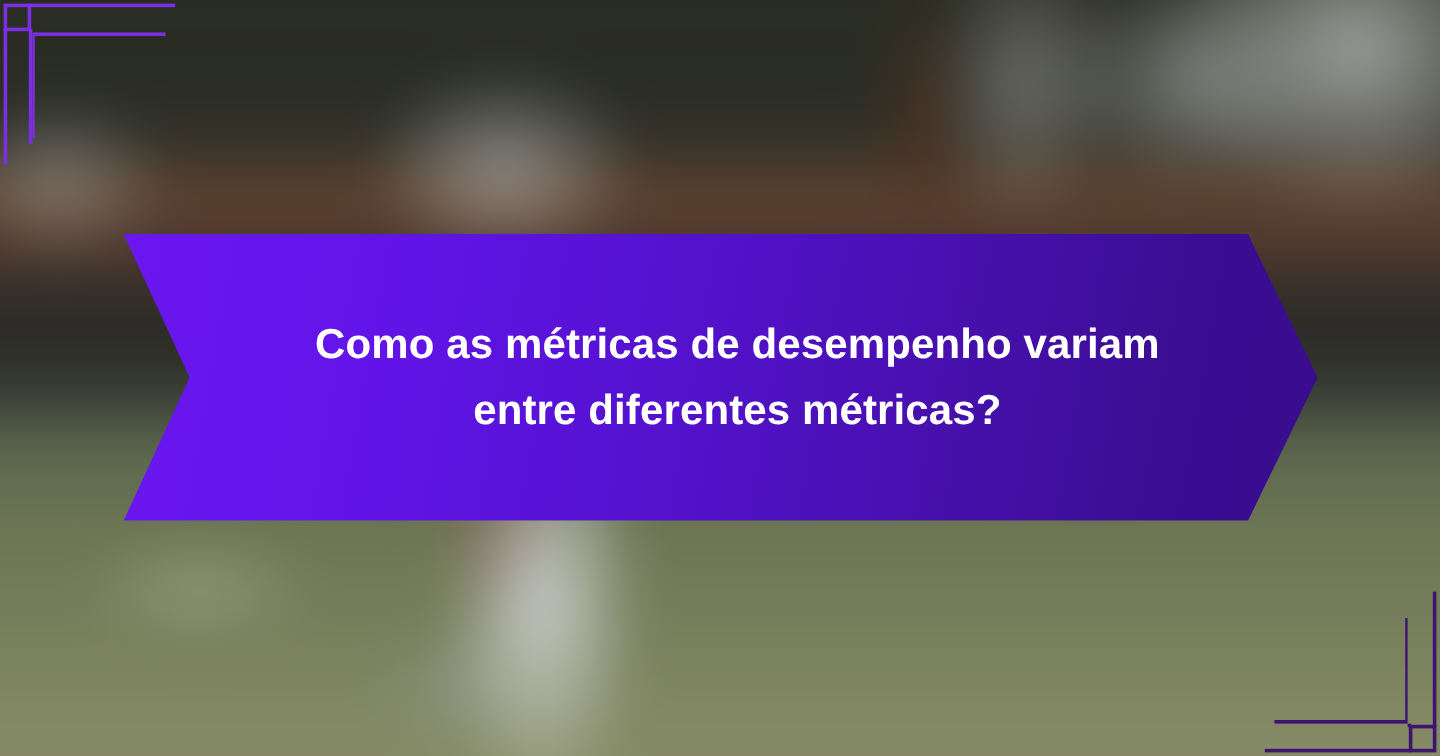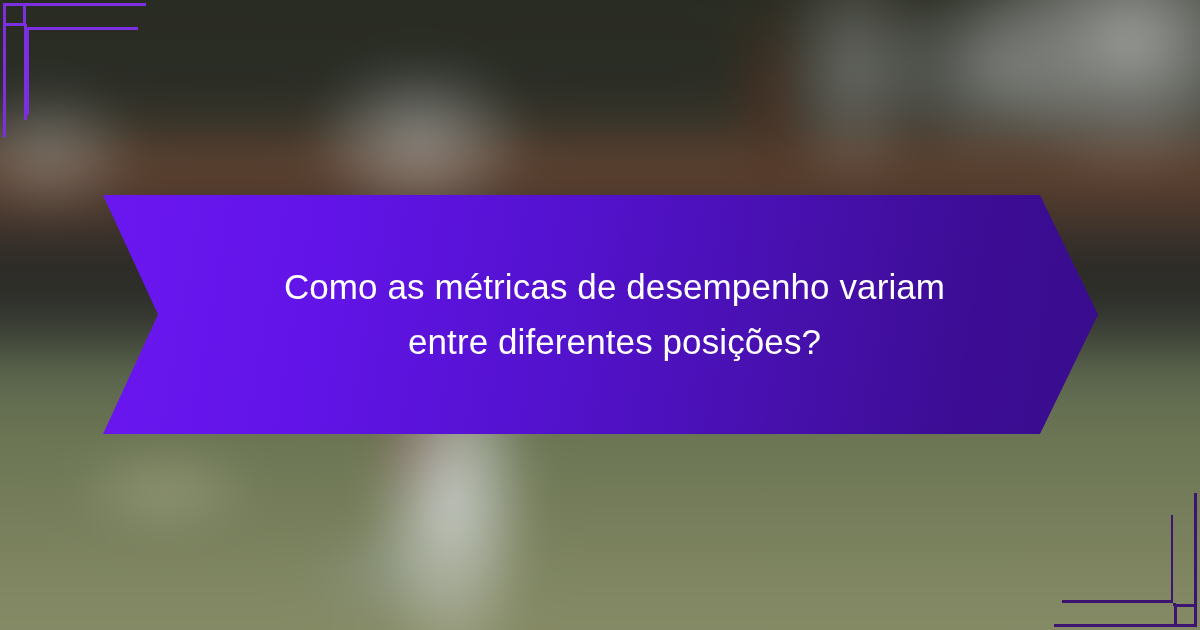--- a/index.html
+++ b/index.html
@@ -128,21 +128,21 @@
       5.53% 50%
     );
     display: flex;
     align-items: center;
     justify-content: center;
   }
   #banner-text {
     color: #ffffff;
     font-size: 35px;
     line-height: 1.55;
-    font-weight: 400;
+    font-weight: 700;
     text-align: center;
     max-width: 740px;
     letter-spacing: 0.1px;
     margin-left: 28px;
   }
 </style>
 </head>
 <body>
 
 <div id="stage">
@@ -164,17 +164,17 @@
     <div class="o-line-a"></div>
     <div class="o-line-b"></div>
     <div class="o-vert-outer"></div>
     <div class="o-vert-inner"></div>
     <div class="o-bar"></div>
   </div>
 
   <div id="banner">
     <div id="banner-text">
       <span>Como as métricas de desempenho variam</span><br>
-      <span>entre diferentes posições?</span>
+      <span>entre diferentes métricas?</span>
     </div>
   </div>
 
 </div>
 
 </body></html>

